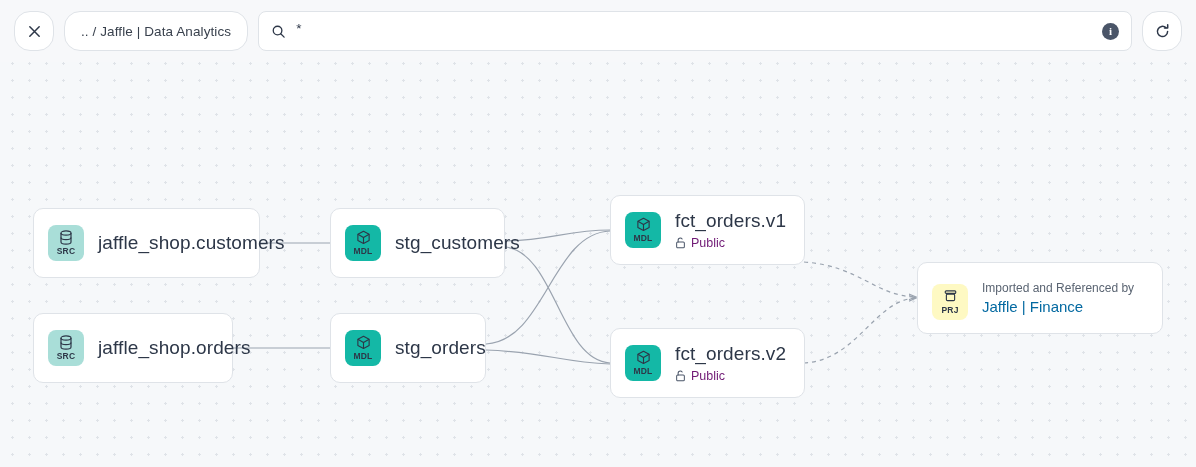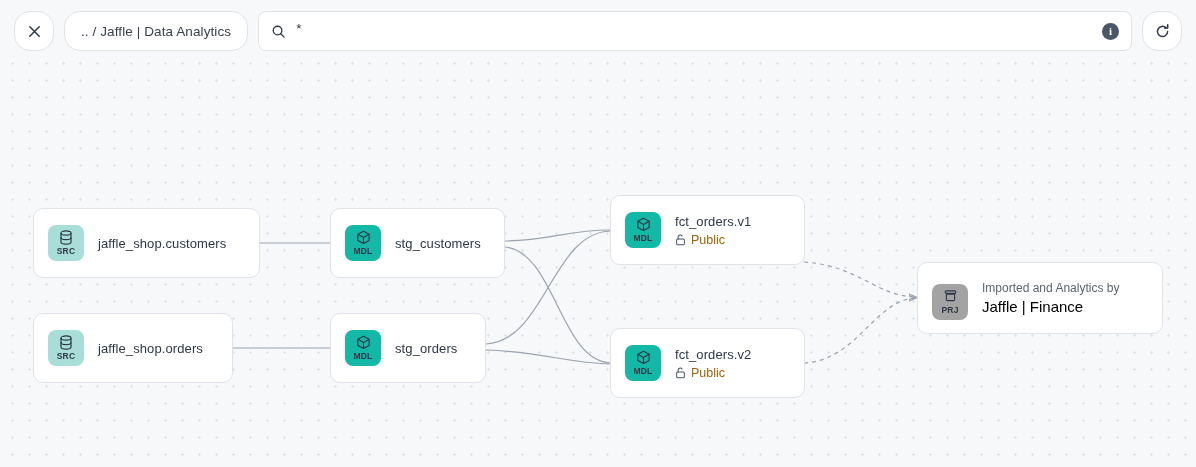--- a/index.html
+++ b/index.html
@@ -141,46 +141,46 @@
   .badge .btext {
     font-size: 8.5px;
     font-weight: 700;
     letter-spacing: .2px;
     color: #2d3748;
     line-height: 10px;
     margin-top: 1px;
   }
   .badge-src { background: #a9ded8; }
   .badge-mdl { background: #14b8a6; }
-  .badge-prj { background: #a3a3a3; margin-top: 8px; }
+  .badge-prj { background: #fef9c3; margin-top: 8px; }
 
   .node-text { display: flex; flex-direction: column; justify-content: center; }
   .node-title {
-    font-size: 13px;
+    font-size: 19px;
     color: #2d3748;
     white-space: nowrap;
     letter-spacing: .1px;
   }
   .node-sub {
     font-size: 12.5px;
-    color: #a16207;
+    color: #701a75;
     display: flex;
     align-items: center;
     gap: 5px;
     margin-top: 4px;
     white-space: nowrap;
   }
   .node-caption {
     font-size: 12px;
     color: #5a6472;
     white-space: nowrap;
   }
   .node-proj-title {
     font-size: 15px;
-    color: #000000;
+    color: #0369a1;
     white-space: nowrap;
     margin-top: 3px;
   }
 
   #edges {
     position: absolute;
     left: 0; top: 0;
     width: 1196px; height: 467px;
     z-index: 5;
     pointer-events: none;
@@ -335,21 +335,21 @@
       <div class="badge badge-prj">
         <span class="glyph">
           <svg width="15" height="15" viewBox="0 0 16 16">
             <rect x="2.4" y="2.0" width="11.2" height="2.6" rx="1.0" fill="none" stroke="#2d3748" stroke-width="1.2"></rect>
             <rect x="3.6" y="5.4" width="8.8" height="7.0" rx="1.2" fill="none" stroke="#2d3748" stroke-width="1.2"></rect>
           </svg>
         </span>
         <span class="btext">PRJ</span>
       </div>
       <div class="node-text">
-        <div class="node-caption">Imported and Analytics by</div>
+        <div class="node-caption">Imported and Referenced by</div>
         <div class="node-proj-title">Jaffle | Finance</div>
       </div>
     </div>
 
   </div>
 
   <div id="toolbar">
 
     <div class="tb-btn" id="close-btn">
       <span style="line-height:0;">

